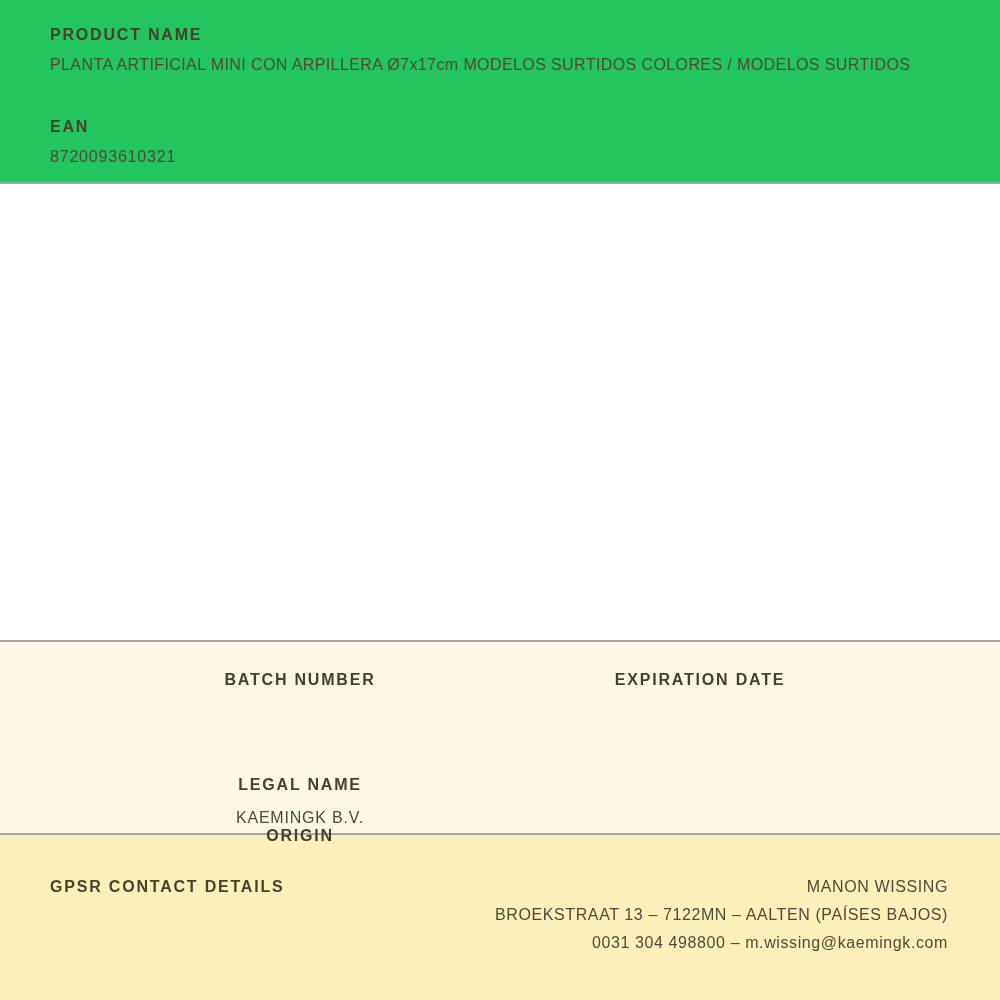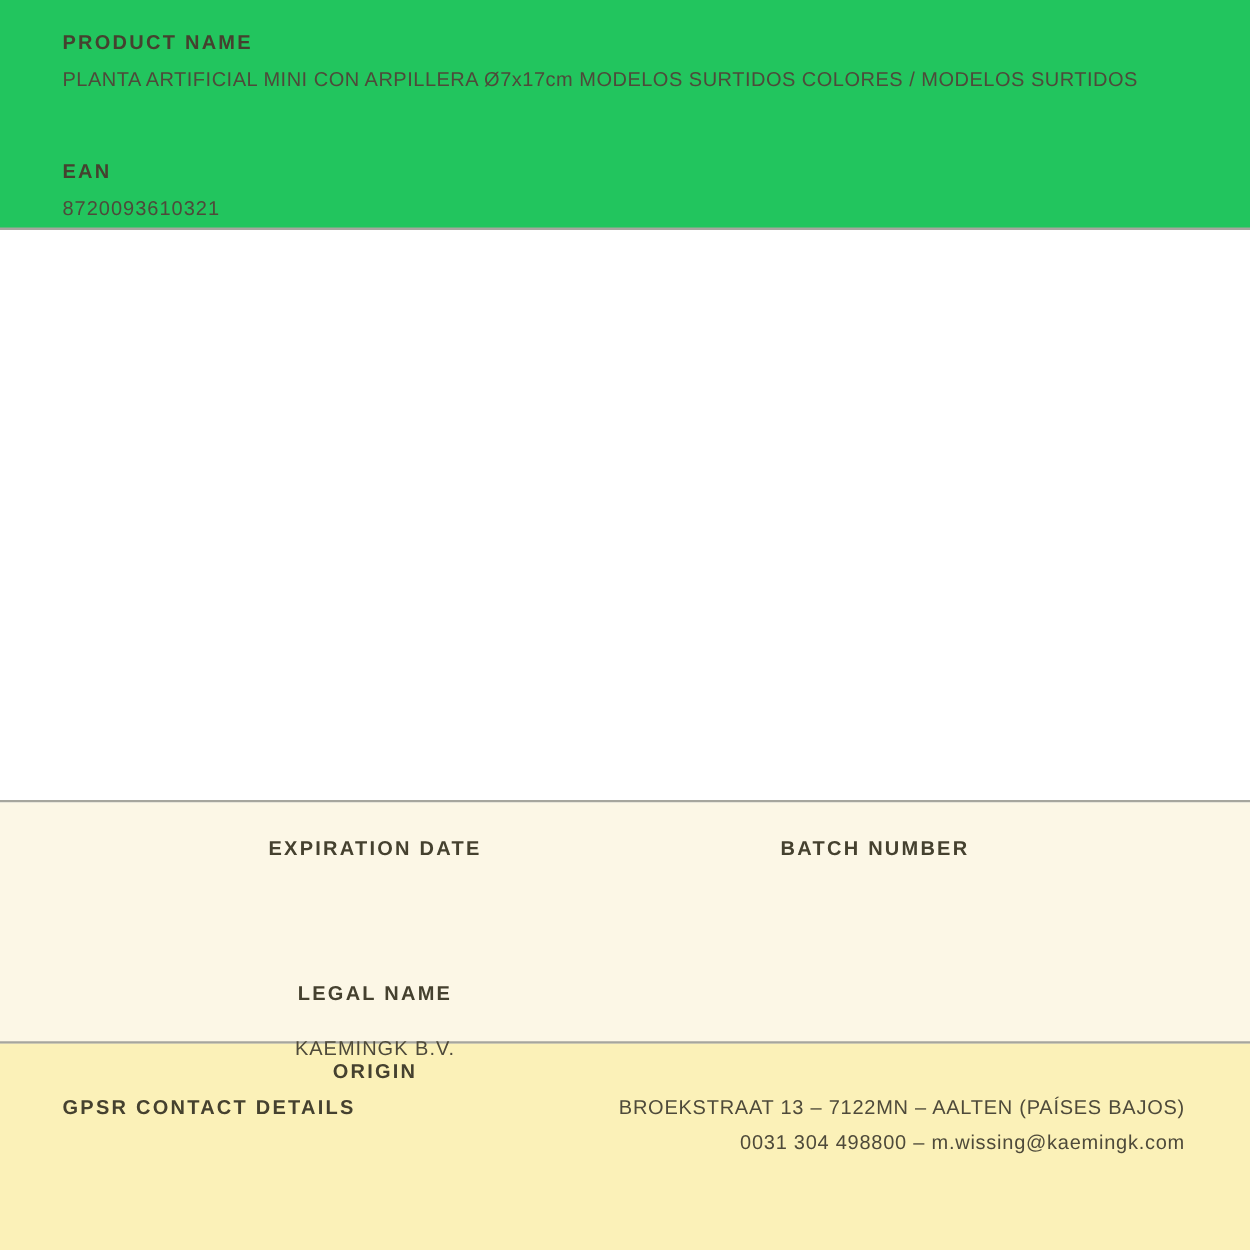--- a/index.html
+++ b/index.html
@@ -34,21 +34,21 @@
     font-size: 16px;
     letter-spacing: 0.8px;
     color: #4E4A3A;
     line-height: 18px;
     margin-top: 12px;
   }
   .product-name-value {
     letter-spacing: 0.4px;
     white-space: nowrap;
   }
-  .ean-label { margin-top: 55px; }
+  .ean-label { margin-top: 44px; }
 
   
   .blank-section {
     height: 458px;
     background: #ffffff;
     border-bottom: 2px solid #A6A69E;
   }
 
   
   .details-section {
@@ -58,21 +58,21 @@
     padding: 29px 100px 0 100px;
   }
   .details-row {
     display: flex;
   }
   .details-row-2 { margin-top: 72px; flex-direction: column; }
   .detail-cell {
     width: 400px;
     text-align: center;
   }
-  .detail-cell .field-value { margin-top: 26px; }
+  .detail-cell .field-value { margin-top: 15px; }
 
   
   .contact-section {
     height: 181px;
     background: #FBF1B8;
     padding: 38px 52px 16px 50px;
     display: flex;
     justify-content: space-between;
     align-items: flex-start;
   }
@@ -100,38 +100,39 @@
   <div class="field-value product-name-value">PLANTA ARTIFICIAL MINI CON ARPILLERA Ø7x17cm MODELOS SURTIDOS COLORES / MODELOS SURTIDOS</div>
   <div class="field-label ean-label">EAN</div>
   <div class="field-value">8720093610321</div>
 </div>
 
 <div class="section blank-section"></div>
 
 <div class="section details-section">
   <div class="details-row details-row-1">
     <div class="detail-cell">
-      <div class="field-label">EXPIRATION DATE</div>
+      <div class="field-label">BATCH NUMBER</div>
       <div class="field-value"></div>
     </div>
     <div class="detail-cell">
-      <div class="field-label">BATCH NUMBER</div>
+      <div class="field-label">EXPIRATION DATE</div>
       <div class="field-value"></div>
     </div>
   </div>
   <div class="details-row details-row-2">
     <div class="detail-cell">
       <div class="field-label">LEGAL NAME</div>
       <div class="field-value">KAEMINGK B.V.</div>
     </div>
     <div class="detail-cell">
       <div class="field-label">ORIGIN</div>
     </div>
   </div>
 </div>
 
 <div class="section contact-section">
   <div class="contact-heading">GPSR CONTACT DETAILS</div>
   <div class="contact-lines">
+    <div>MANON WISSING</div>
     <div>BROEKSTRAAT 13 – 7122MN – AALTEN (PAÍSES BAJOS)</div>
     <div>0031 304 498800 – m.wissing@kaemingk.com</div>
   </div>
 </div>
 
 </body></html>

